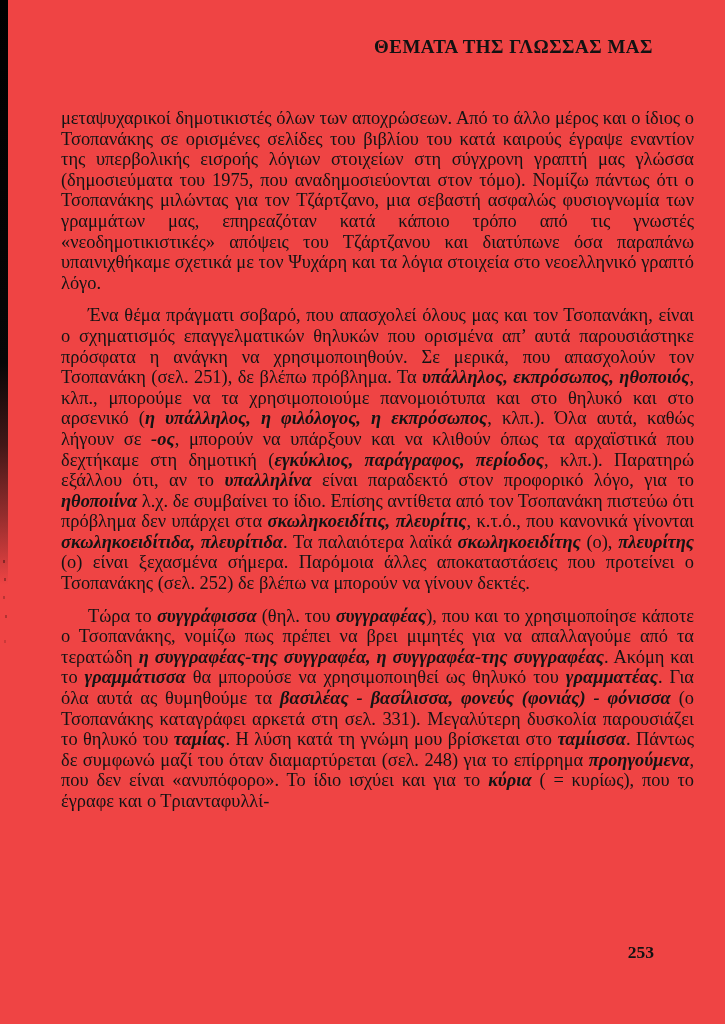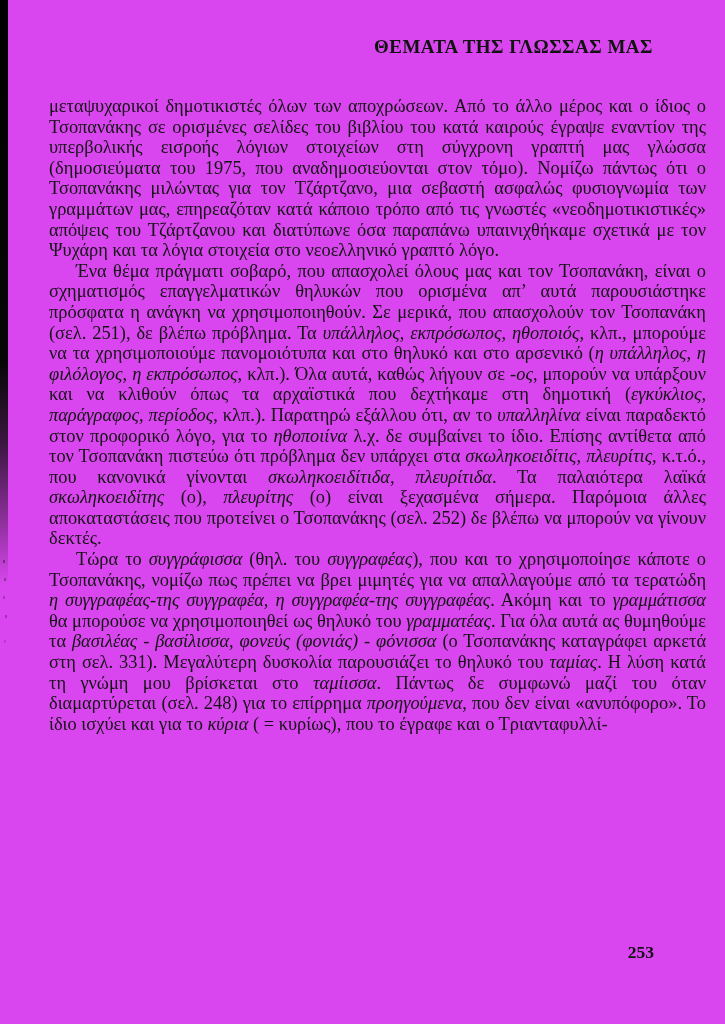--- a/index.html
+++ b/index.html
@@ -7,21 +7,21 @@
     width: 725px;
     height: 1024px;
     background: #fdfdfb;
     position: relative;
     overflow: hidden;
     font-family: "Liberation Serif", "DejaVu Serif", serif;
   }
   .page {
     position: absolute;
     inset: 0;
-    background: #d946ef;
+    background: #ef4444;
   }
   .spine-shadow {
     position: absolute;
     left: 0;
     top: 0;
     width: 8px;
     height: 585px;
     background: linear-gradient(180deg,
       #000000 0%,
       #060606 62%,
@@ -54,23 +54,23 @@
   .body-text {
     position: absolute;
     top: 96px;
     left: 49px;
     width: 657px;
     font-size: 18.4px;
     line-height: 20.6px;
     color: #141414;
     text-align: justify;
   }
-  .para { margin: 0; }
+  .para { margin: 12px; }
   .para.indent { text-indent: 27px; }
-  .it { font-style: italic; }
+  .it { font-style: italic; font-weight: bold; }
   .folio {
     position: absolute;
     top: 942px;
     right: 71px;
     font-weight: bold;
     font-size: 17.5px;
     color: #121212;
   }
 </style>
 </head>

